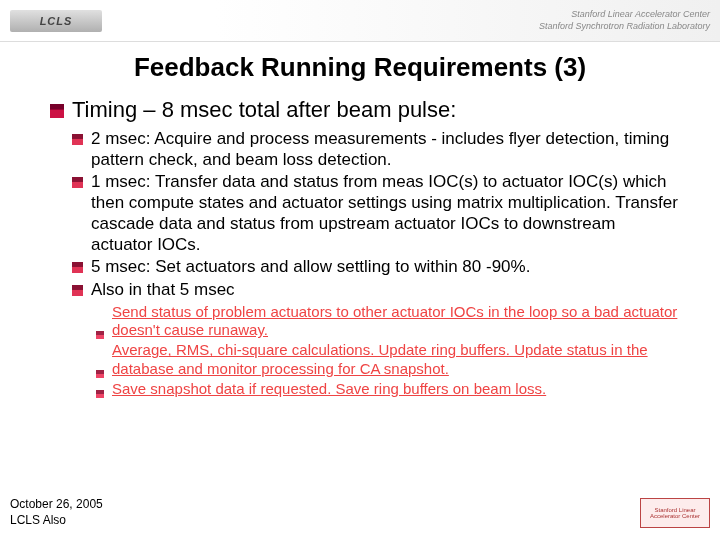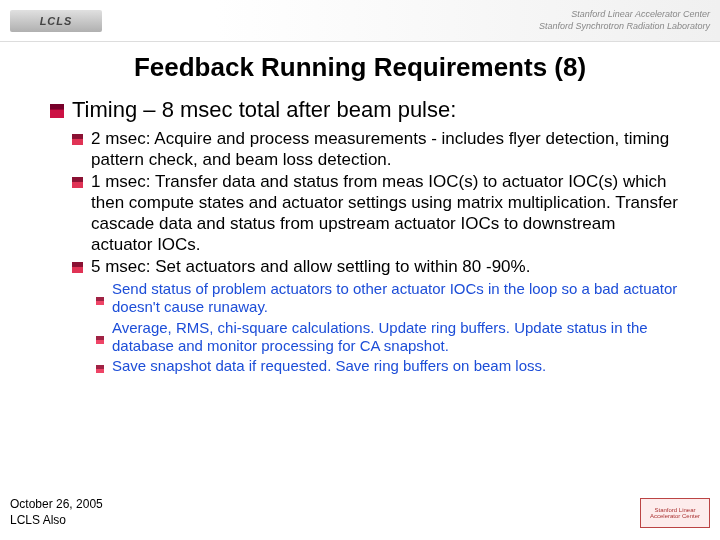--- a/index.html
+++ b/index.html
@@ -61,26 +61,27 @@
     font-size: 17px;
     color: #000;
     margin-left: 22px;
     margin-bottom: 2px;
     display: flex;
     align-items: flex-start;
     line-height: 1.22;
   }
   .lvl3 {
     font-size: 15px;
-    color: #1d4ed8;
+    color: #ef4444;
     margin-left: 46px;
     margin-bottom: 2px;
     display: flex;
-    align-items: center;
+    align-items: flex-end;
     line-height: 1.22;
+    text-decoration: underline;
   }
   .bullet {
     flex-shrink: 0;
     margin-right: 8px;
     margin-top: 6px;
   }
   .b1 { width: 14px; height: 14px; margin-top: 7px; }
   .b2 { width: 11px; height: 11px; margin-top: 5px; }
   .b3 { width: 8px; height: 8px; margin-top: 5px; }
   .footer {
@@ -130,21 +131,21 @@
 <div class="header-bar">
   <div class="logo-box">
     <span>LCLS</span>
   </div>
   <div class="header-right">
     <div>Stanford Linear Accelerator Center</div>
     <div>Stanford Synchrotron Radiation Laboratory</div>
   </div>
 </div>
 
-<h1 class="title">Feedback Running Requirements (8)</h1>
+<h1 class="title">Feedback Running Requirements (3)</h1>
 
 <div class="content">
 
   <div class="lvl1">
     <svg class="bullet b1" viewBox="0 0 10 10">
       <rect x="0" y="0" width="10" height="10" fill="#cc1144"></rect>
       <rect x="0" y="0" width="10" height="4" fill="#77002a"></rect>
     </svg>
     <span>Timing – 8 msec total after beam pulse:</span>
   </div>
@@ -166,20 +167,27 @@
   </div>
 
   <div class="lvl2">
     <svg class="bullet b2" viewBox="0 0 10 10">
       <rect x="0" y="0" width="10" height="10" fill="#e03355"></rect>
       <rect x="0" y="0" width="10" height="4.5" fill="#8a1133"></rect>
     </svg>
     <span>5 msec: Set actuators and allow settling to within 80 -90%.</span>
   </div>
 
+  <div class="lvl2">
+    <svg class="bullet b2" viewBox="0 0 10 10">
+      <rect x="0" y="0" width="10" height="10" fill="#e03355"></rect>
+      <rect x="0" y="0" width="10" height="4.5" fill="#8a1133"></rect>
+    </svg>
+    <span>Also in that 5 msec</span>
+  </div>
 
   <div class="lvl3">
     <svg class="bullet b3" viewBox="0 0 10 10">
       <rect x="0" y="0" width="10" height="10" fill="#ee4466"></rect>
       <rect x="0" y="0" width="10" height="5" fill="#a02244"></rect>
     </svg>
     <span>Send status of problem actuators to other actuator IOCs in the loop so a bad actuator doesn't cause runaway.</span>
   </div>
 
   <div class="lvl3">

